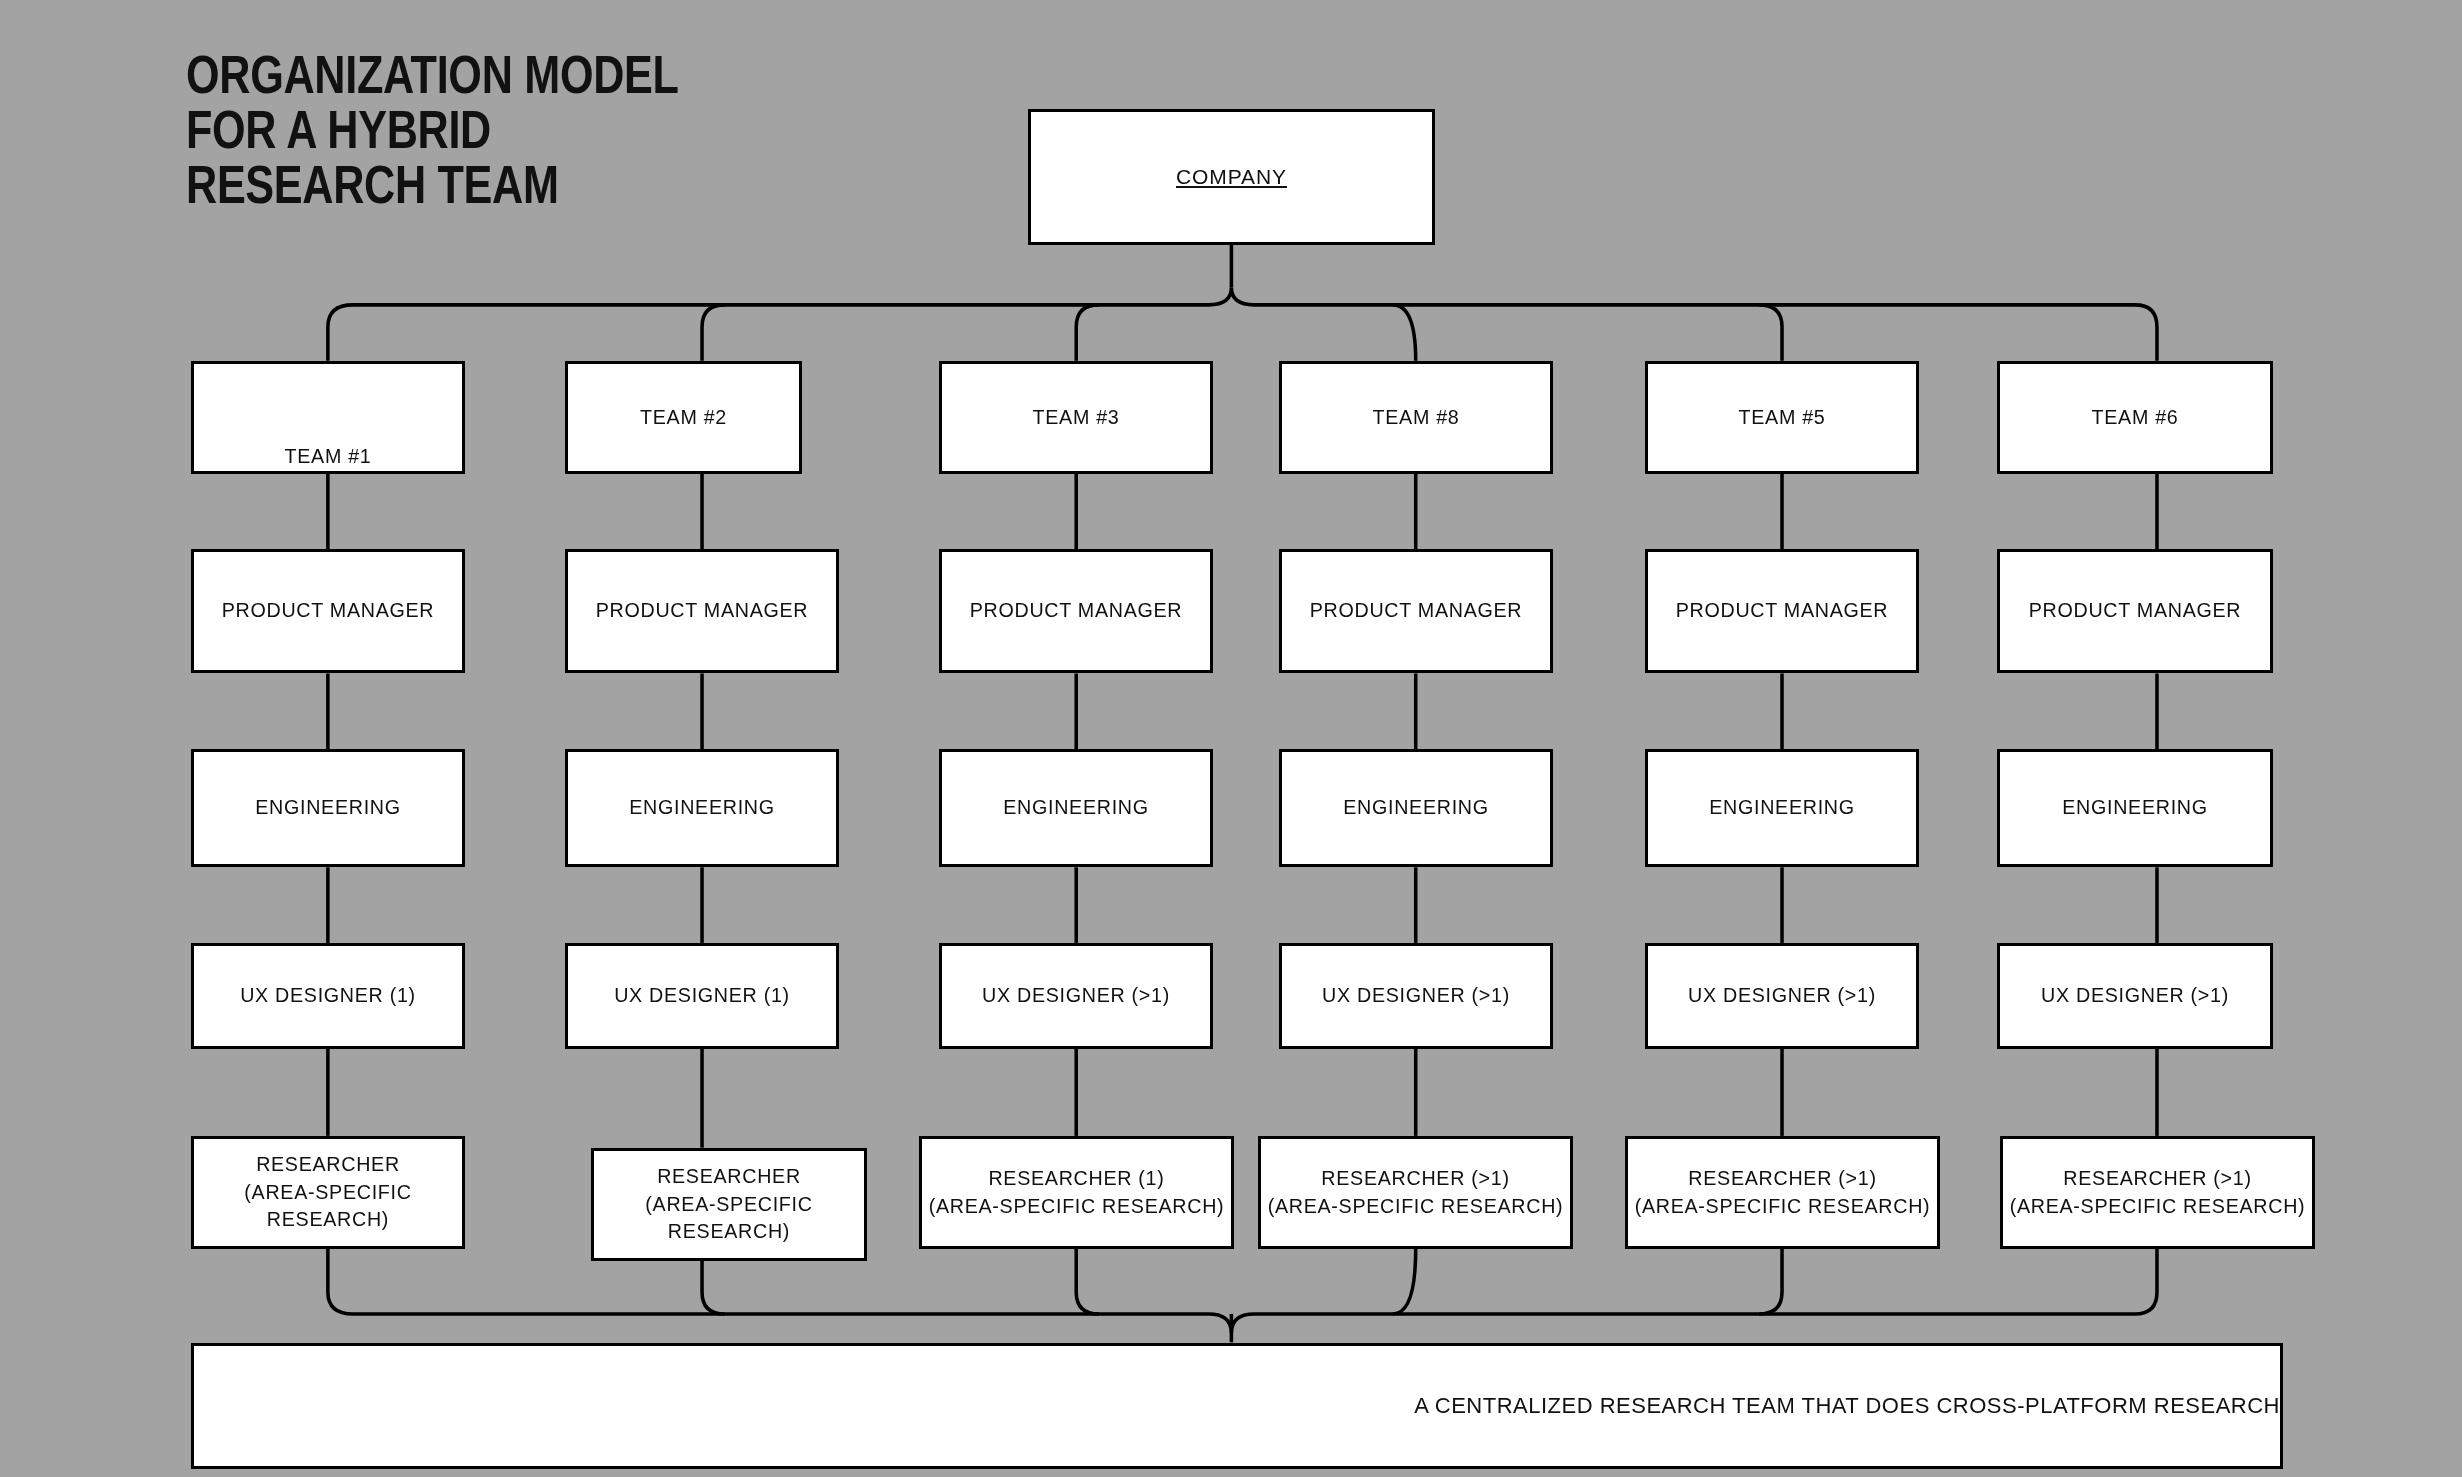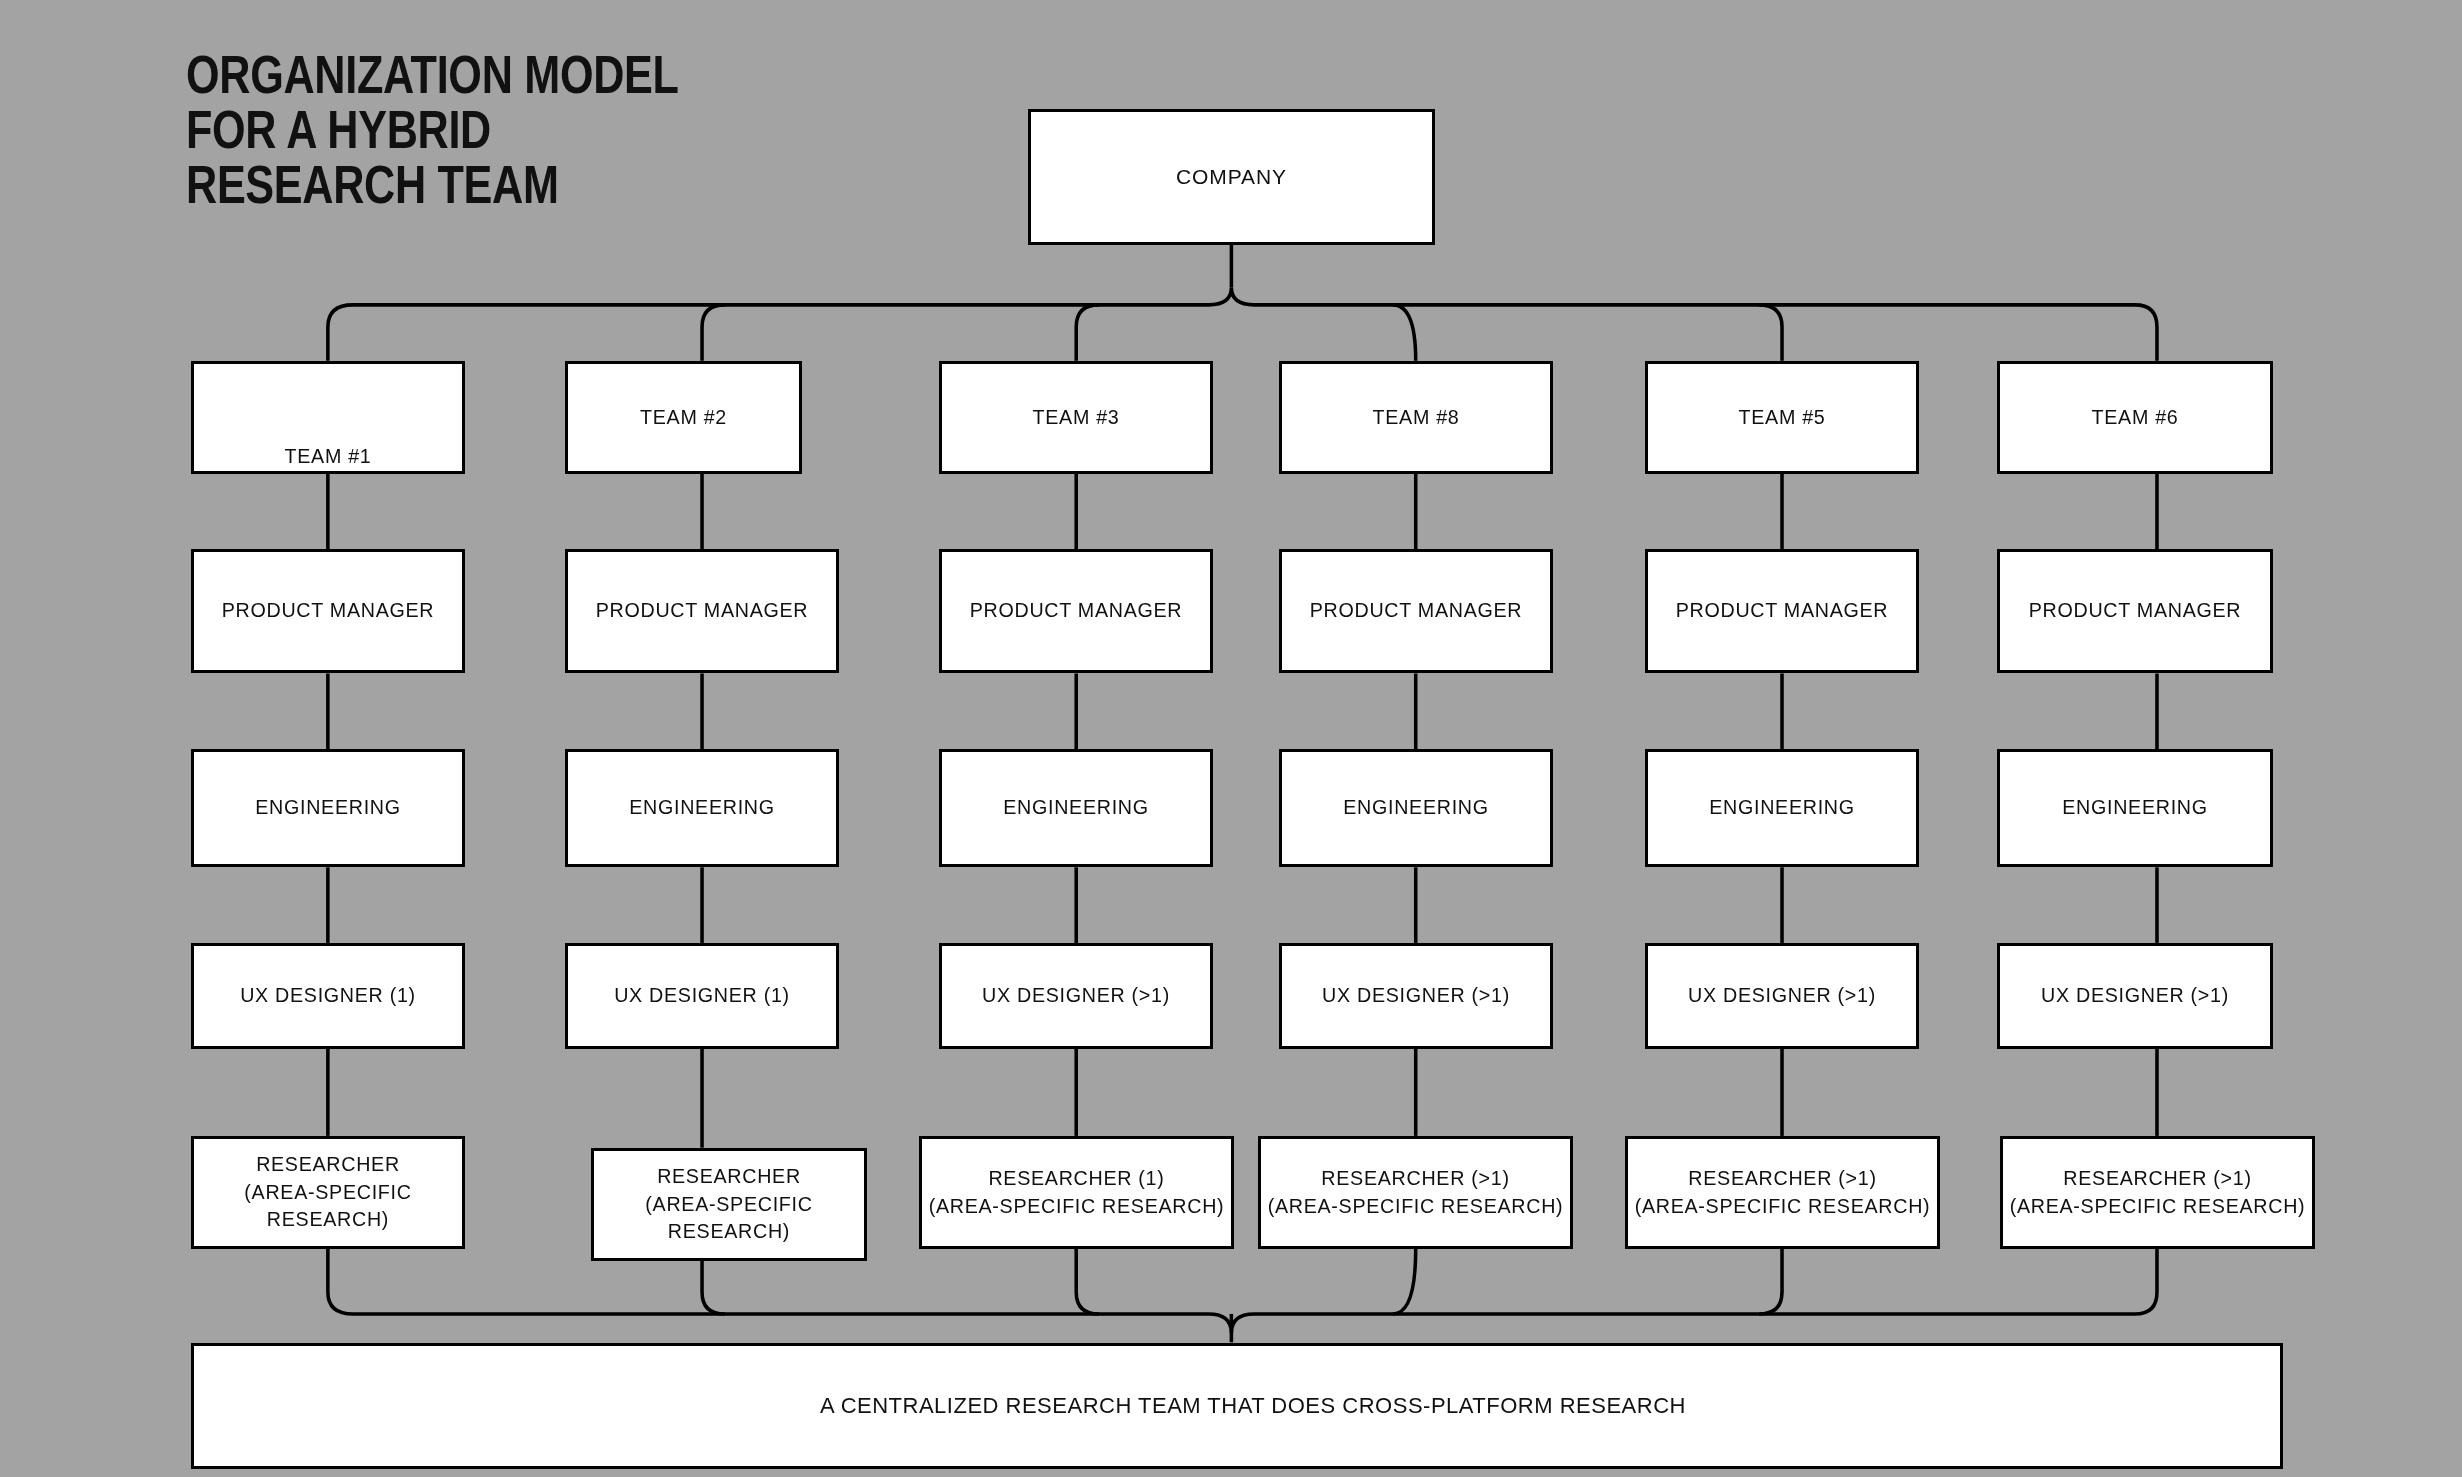--- a/index.html
+++ b/index.html
@@ -63,30 +63,30 @@
   }
   .node .lbl {
     font-family: "Liberation Sans", sans-serif;
     font-size: 19.7px;
     letter-spacing: 0.7px;
     line-height: 1.42;
     color: #111111;
     white-space: pre-line;
     padding: 0 6.3px;
   }
-  #node-company .lbl { font-size: 21px; letter-spacing: 0.9px; }
+  #node-company .lbl { font-size: 21px; letter-spacing: 0.9px; text-decoration: underline; }
 
   #bottom-bar {
     position: absolute;
     box-sizing: border-box;
     border: 3.2px solid #000000;
     background: #ffffff;
     display: flex;
     align-items: center;
-    justify-content: center;
+    justify-content: flex-end;
     z-index: 3;
     padding-left: 32px;
   }
   #bottom-bar .lbl {
     font-family: "Liberation Sans", sans-serif;
     font-size: 22px;
     letter-spacing: 0.5px;
     color: #111111;
   }
 </style>

